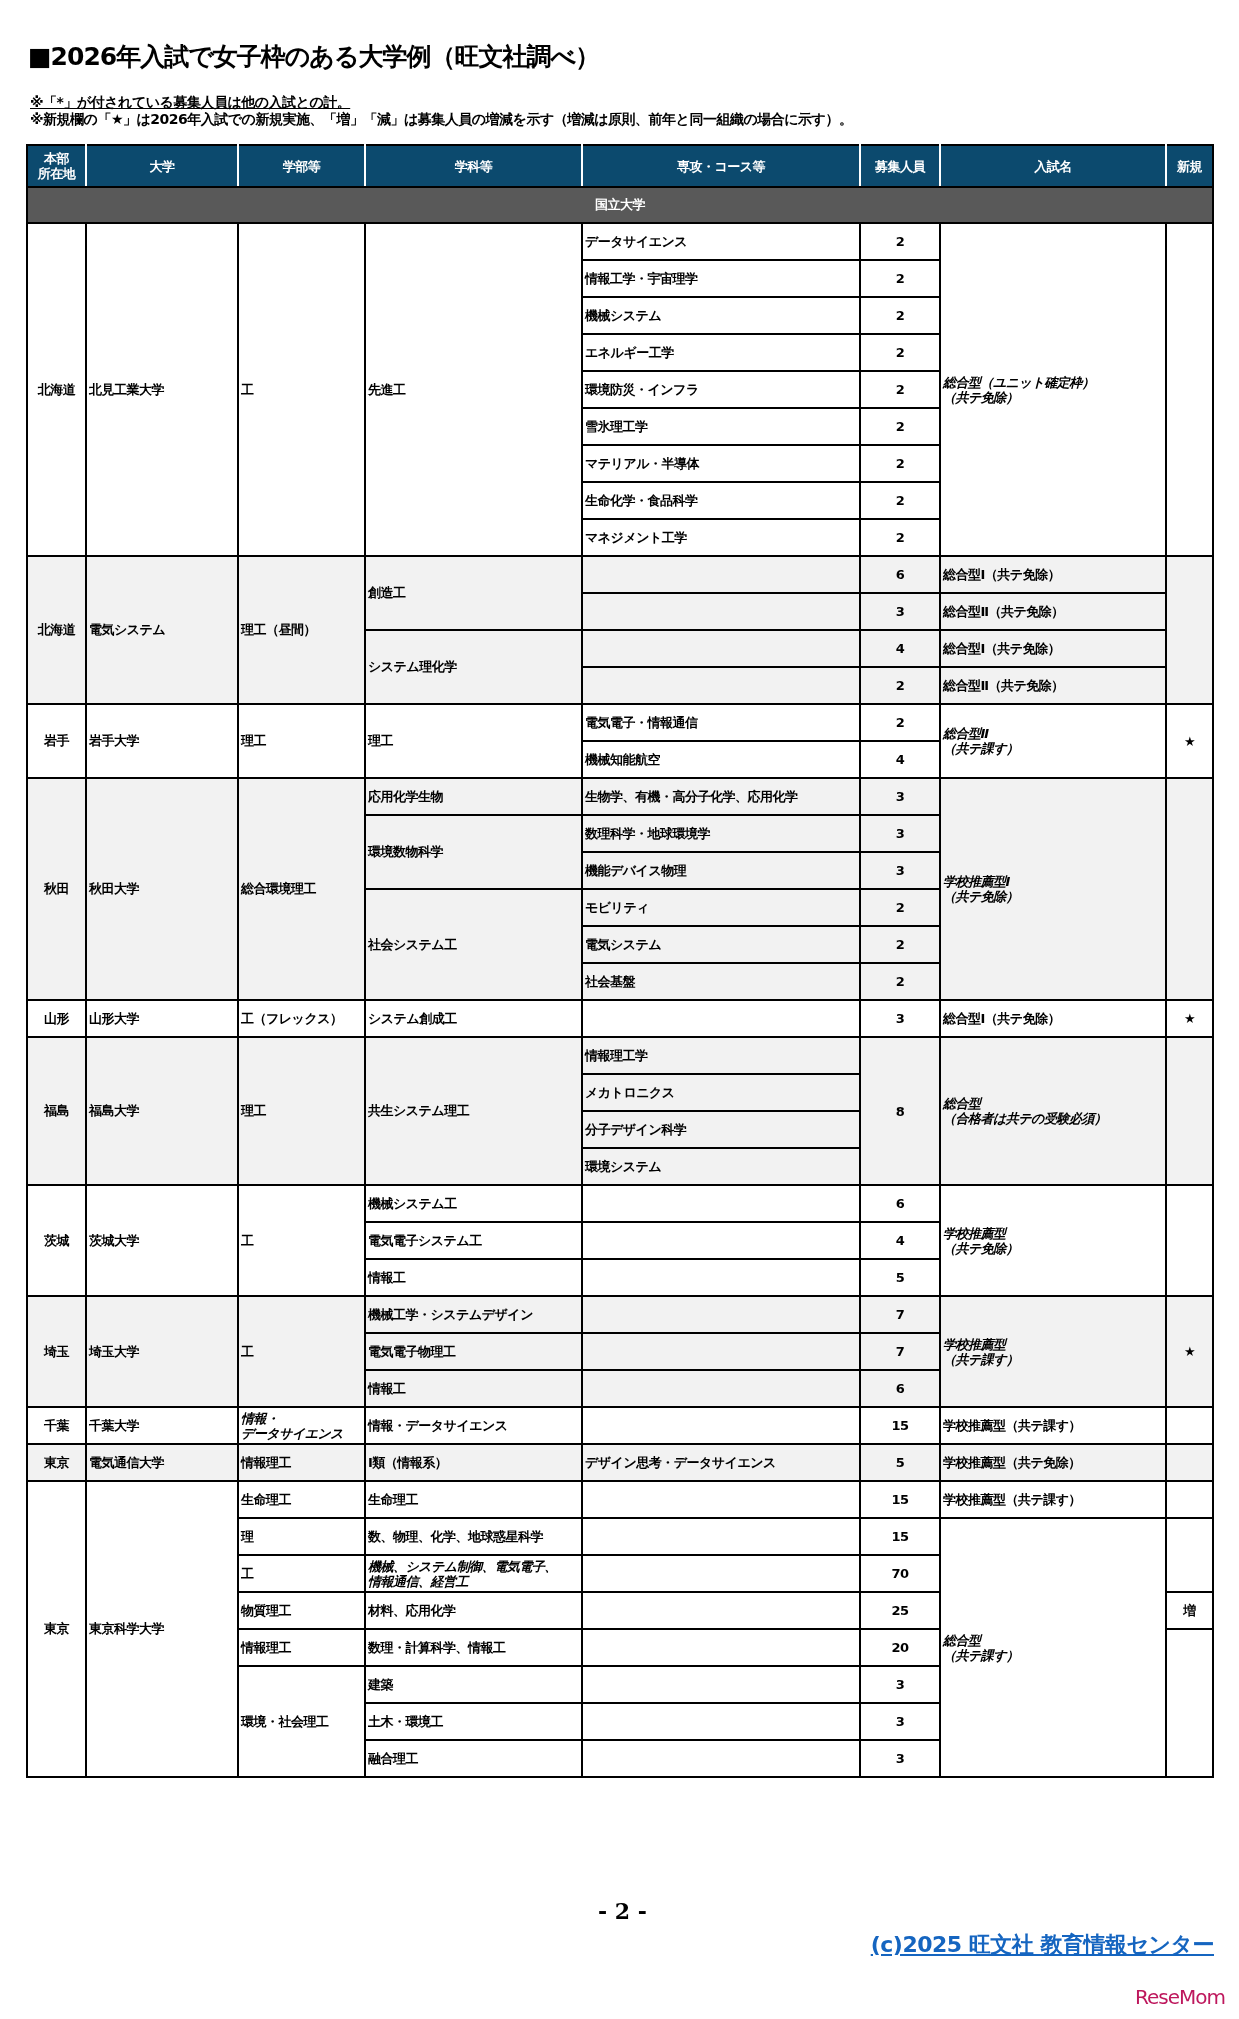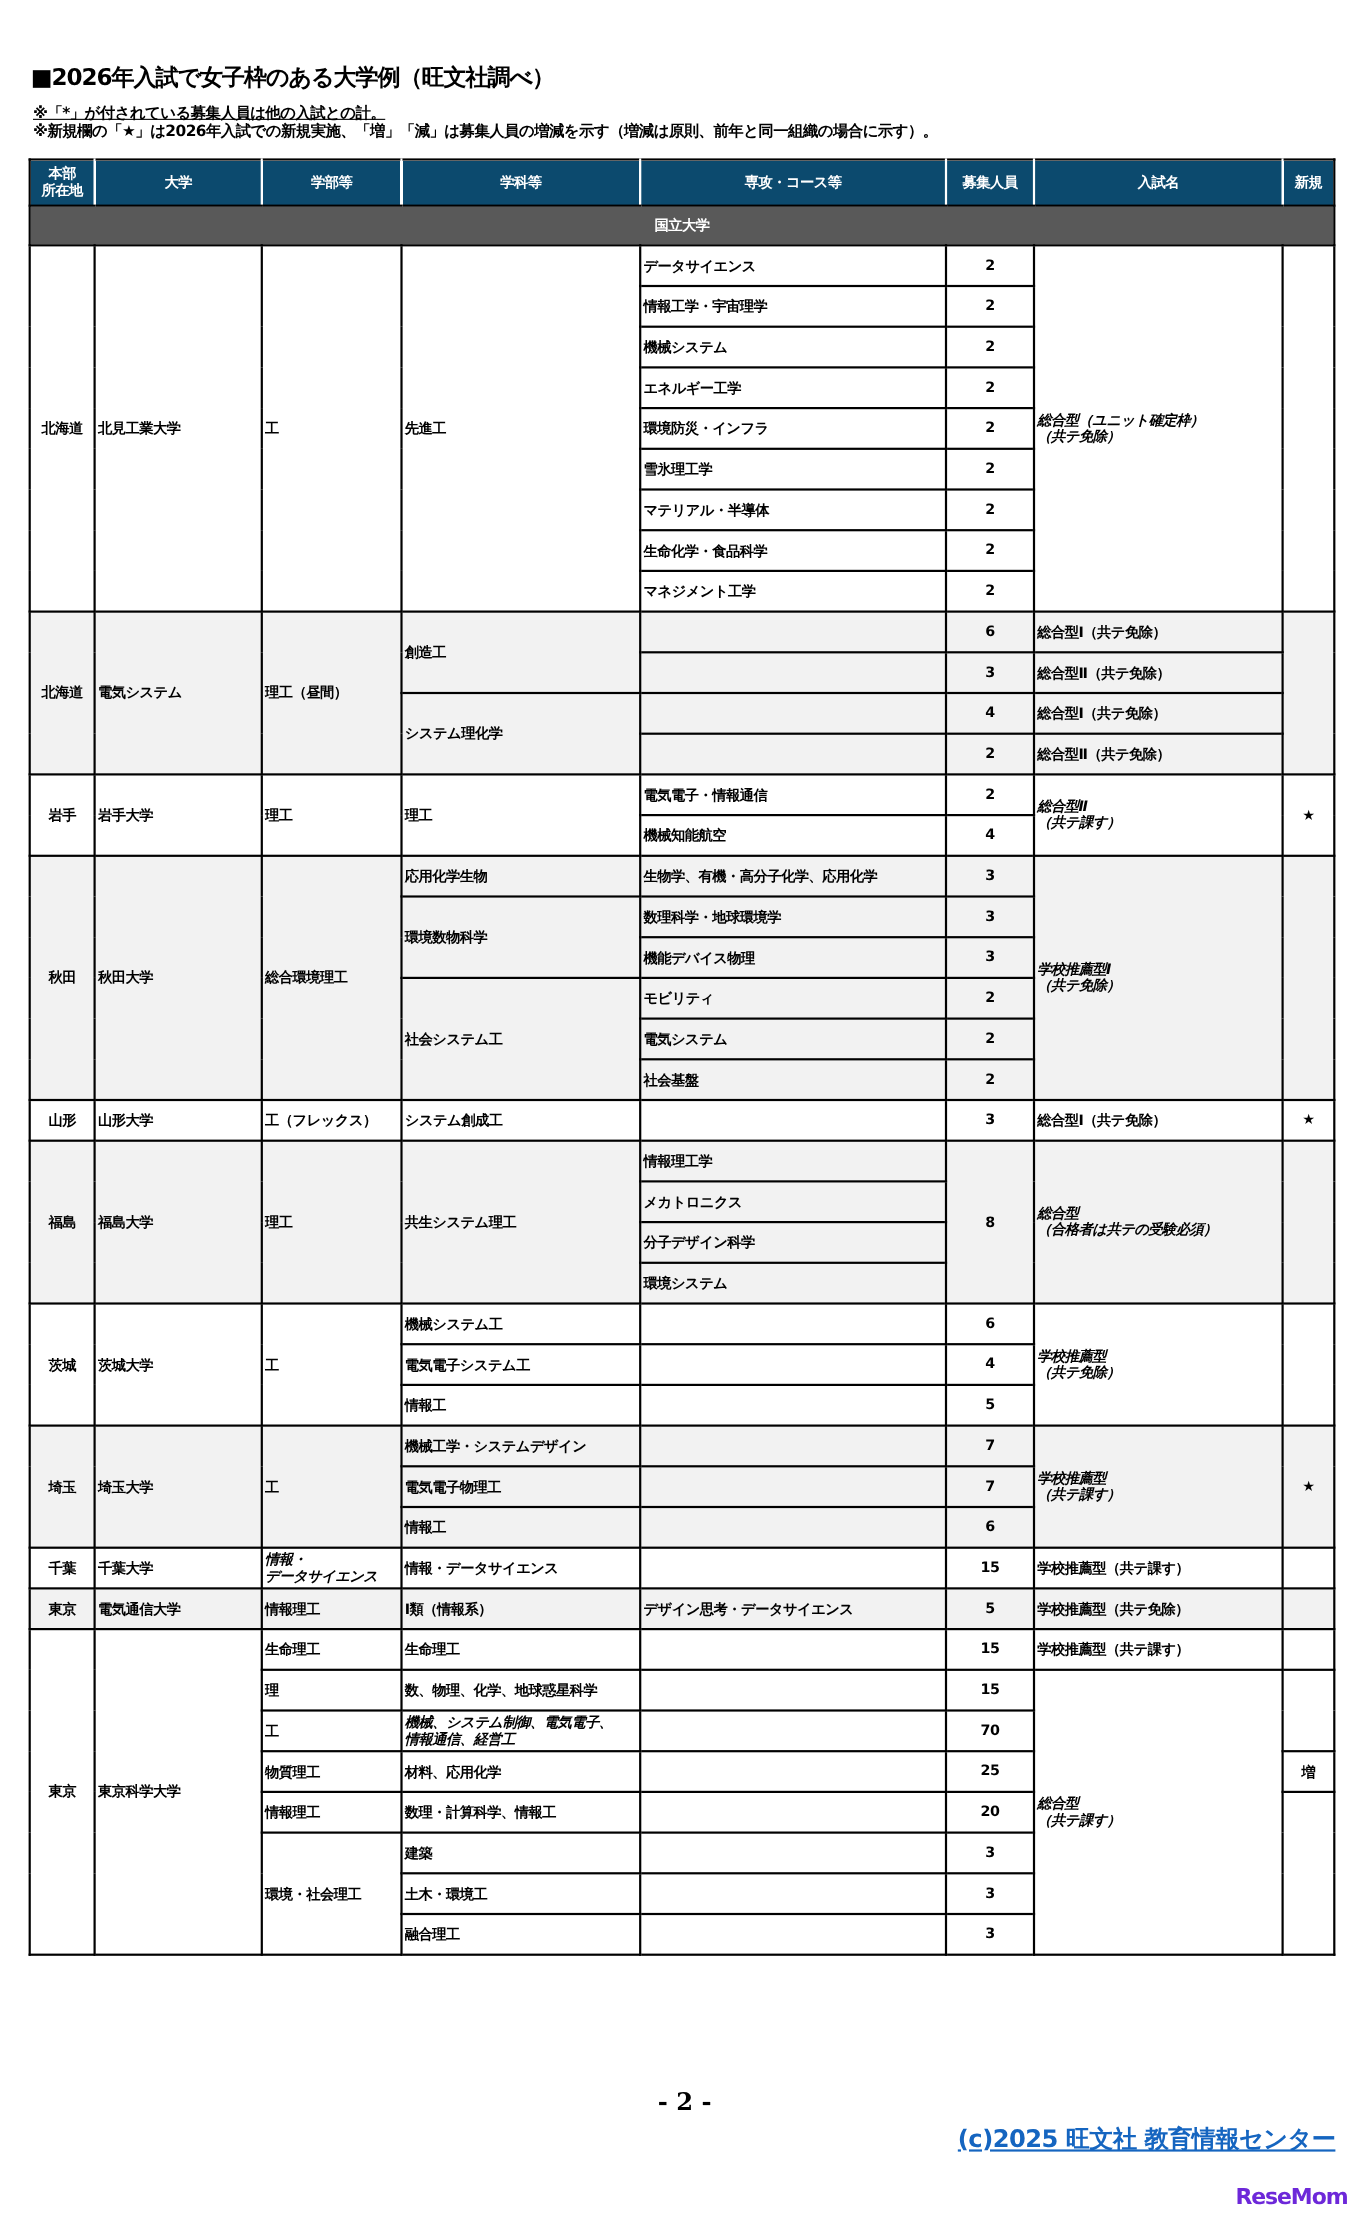--- a/index.html
+++ b/index.html
@@ -1,37 +1,37 @@
 <!DOCTYPE html>
 <html><head>
 <meta charset="utf-8">
 <style>
   html, body { margin: 0; padding: 0; background: #ffffff; }
   body { width: 1239px; height: 2019px; position: relative; overflow: hidden;
          font-family: "DejaVu Sans", "Liberation Sans", sans-serif; color: #000; }
-  .title { position: absolute; left: 28px; top: 56px; font-size: 21px; font-weight: bold; letter-spacing: -1px; white-space: nowrap; }
+  .title { position: absolute; left: 28px; top: 40px; font-size: 25px; font-weight: bold; letter-spacing: -1px; white-space: nowrap; }
   .note { position: absolute; left: 30px; font-size: 14px; font-weight: bold; white-space: nowrap; letter-spacing: -0.5px; }
   .note1 { top: 94px; text-decoration: underline; }
   .note2 { top: 111px; }
   table.main { position: absolute; left: 26px; top: 144px; border-collapse: collapse; table-layout: fixed; width: 1186px; }
   table.main th, table.main td { border: 2px solid #000; padding: 0 2px; font-size: 13px; font-weight: bold; overflow: hidden; letter-spacing: -0.5px; }
   table.main thead th { background: #0c4a6e; color: #fff; height: 40px; text-align: center; border-color: #000; border-left: 2px solid #fff; border-right: 2px solid #fff; font-size: 13px; line-height: 15px; }
   table.main thead th:first-child { border-left: 2px solid #000; }
   table.main thead th:last-child { border-right: 2px solid #000; }
   tr.band td { background: #595959; color: #fff; height: 34px; text-align: center; border-color: #000; }
   table.main tbody tr.r td { height: 35px; }
   td.c { text-align: center; }
   td.num { text-align: center; }
   td.star { text-align: center; font-size: 16px; }
   .sh { background: #f2f2f2; }
   .wh { background: #ffffff; }
   .two { line-height: 15px; font-style: italic; }
   .pageno { position: absolute; left: 598px; top: 1898px; font-family: "DejaVu Serif", serif; font-size: 22px; font-weight: bold; }
   .copyright { position: absolute; right: 25px; top: 1930px; color: #1565c0; font-size: 22px; font-weight: bold; text-decoration: underline; white-space: nowrap; letter-spacing: -0.5px; }
-  .brand { position: absolute; right: 14px; top: 1985px; color: #6d28d9; font-size: 20px; font-weight: bold; letter-spacing: -1px; }
+  .brand { position: absolute; right: 14px; top: 1985px; color: #be185d; font-size: 20px; font-weight: normal; letter-spacing: -1px; }
 </style>
 </head>
 <body>
 
 <div class="title">■2026年入試で女子枠のある大学例（旺文社調べ）</div>
 <div class="note note1">※「*」が付されている募集人員は他の入試との計。</div>
 <div class="note note2">※新規欄の「★」は2026年入試での新規実施、「増」「減」は募集人員の増減を示す（増減は原則、前年と同一組織の場合に示す）。</div>
 
 <table class="main">
   <colgroup>

